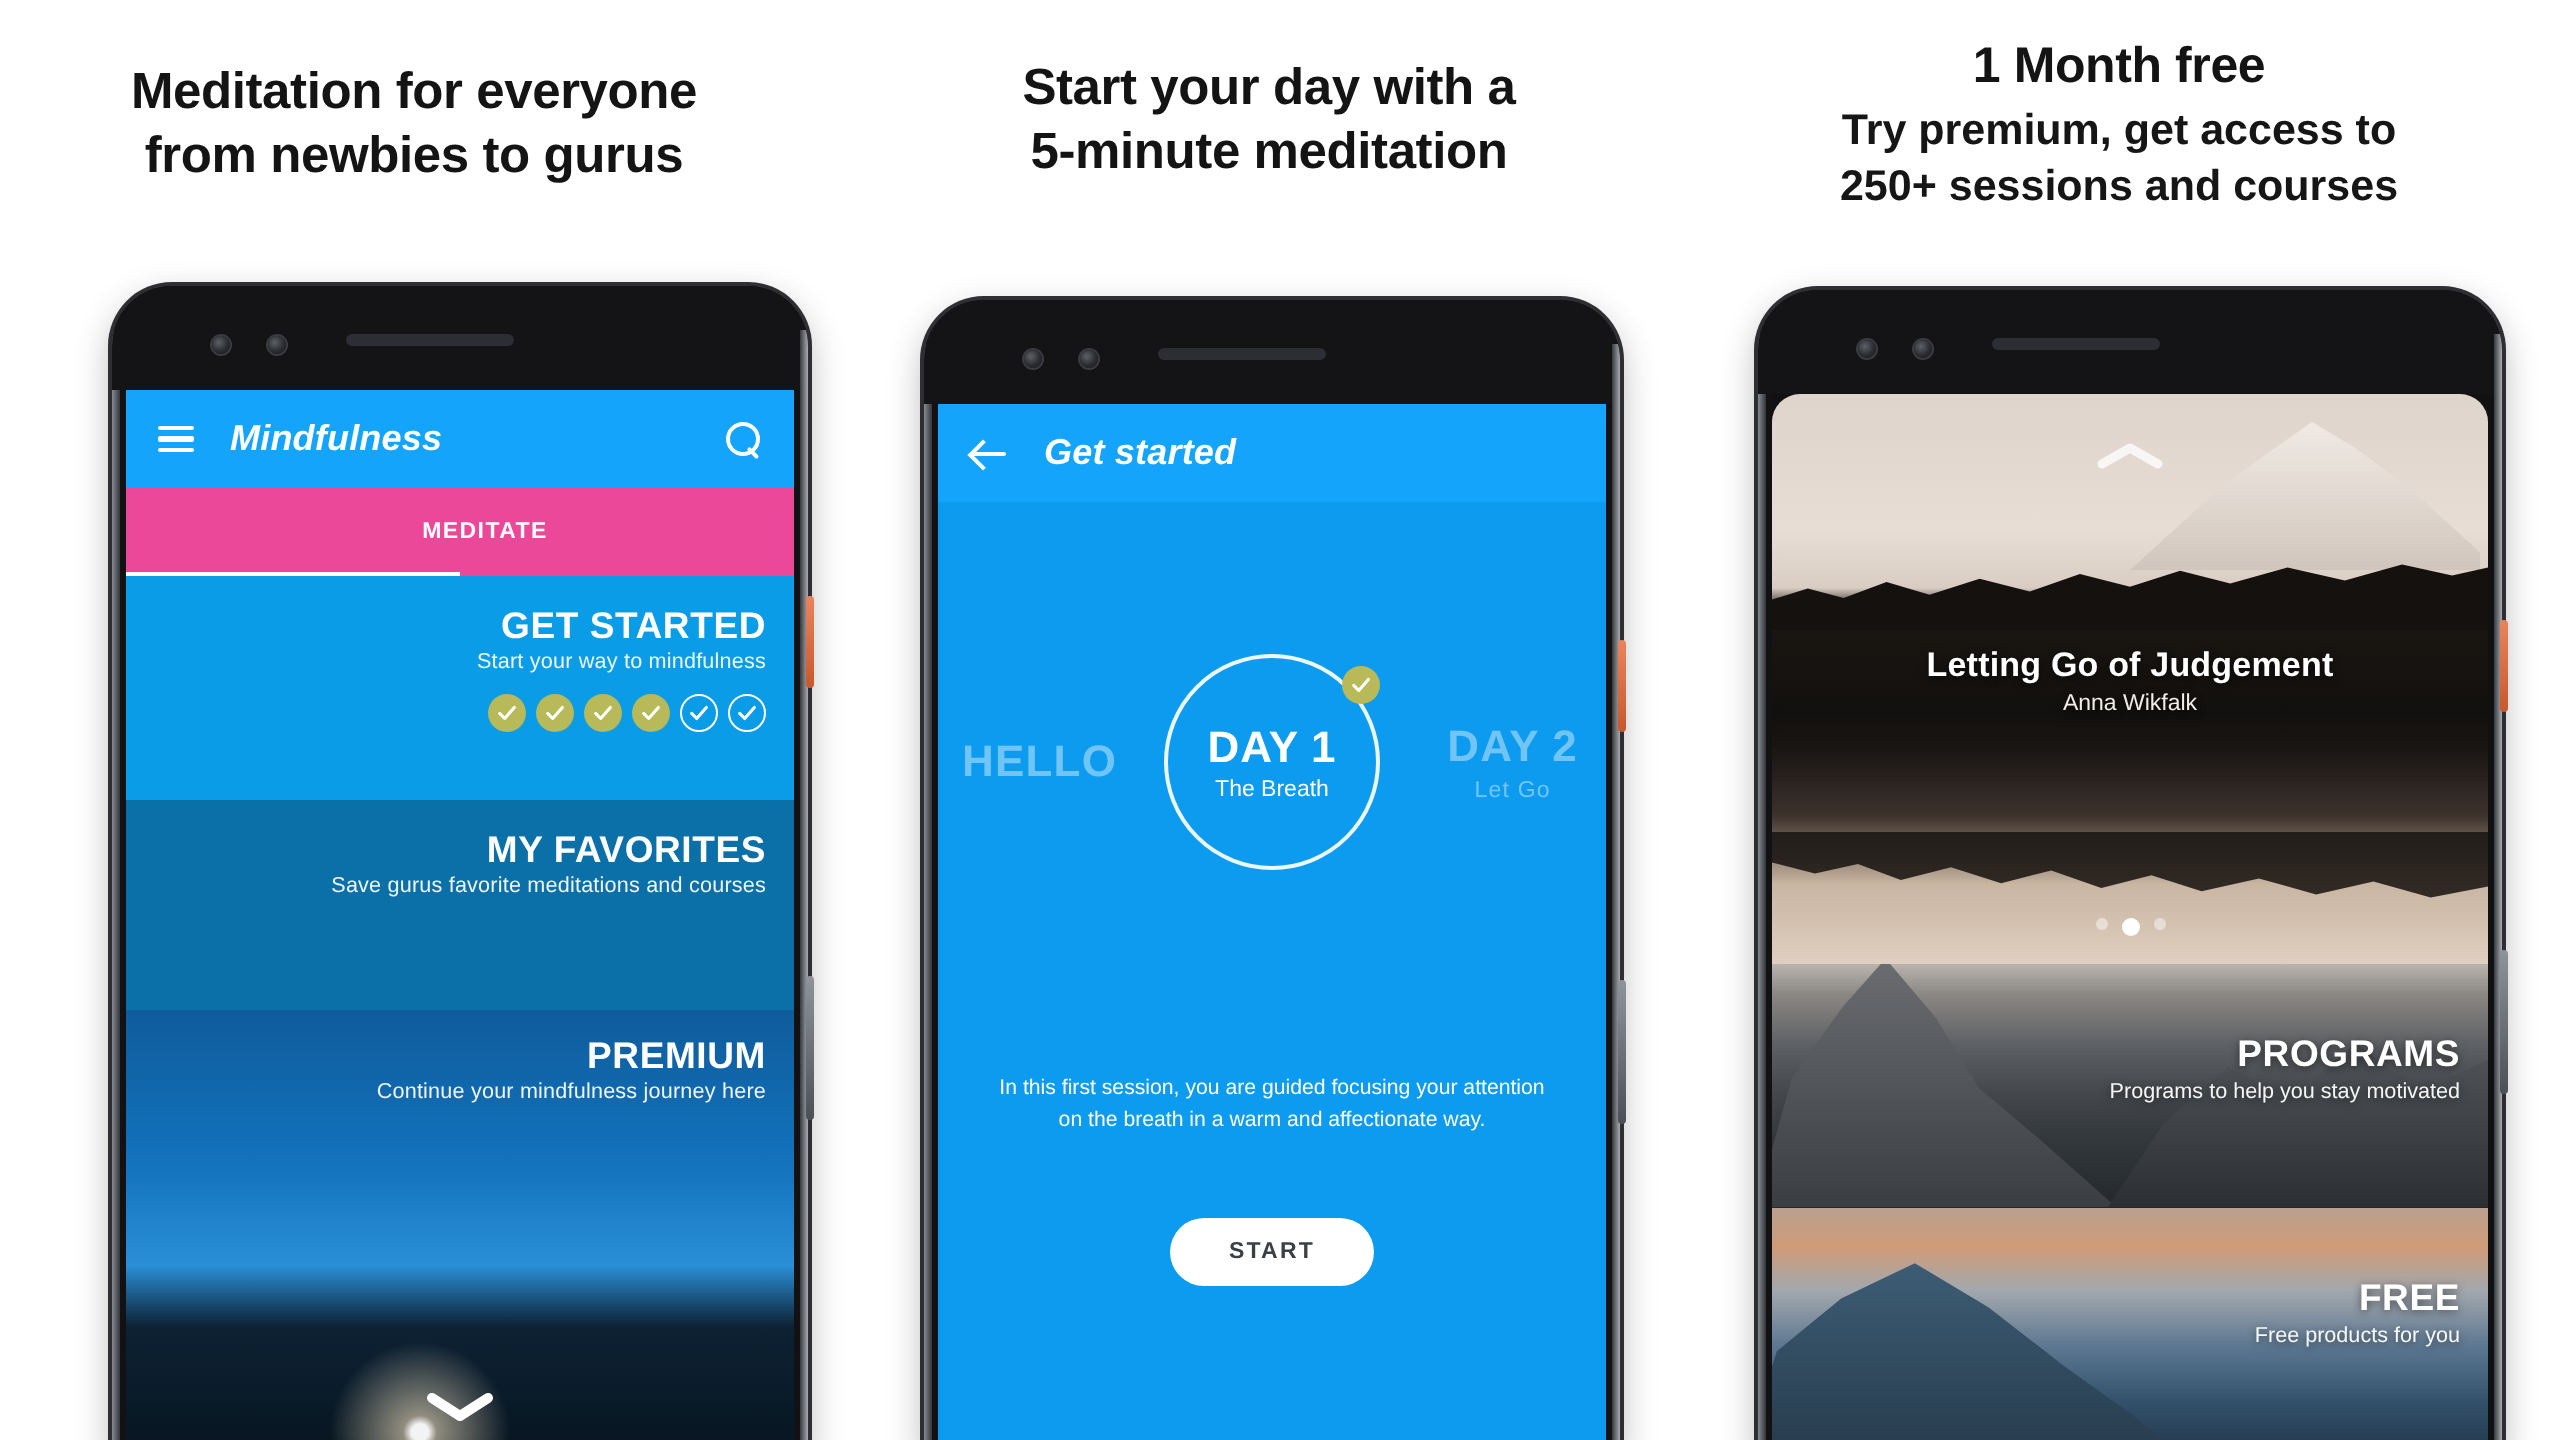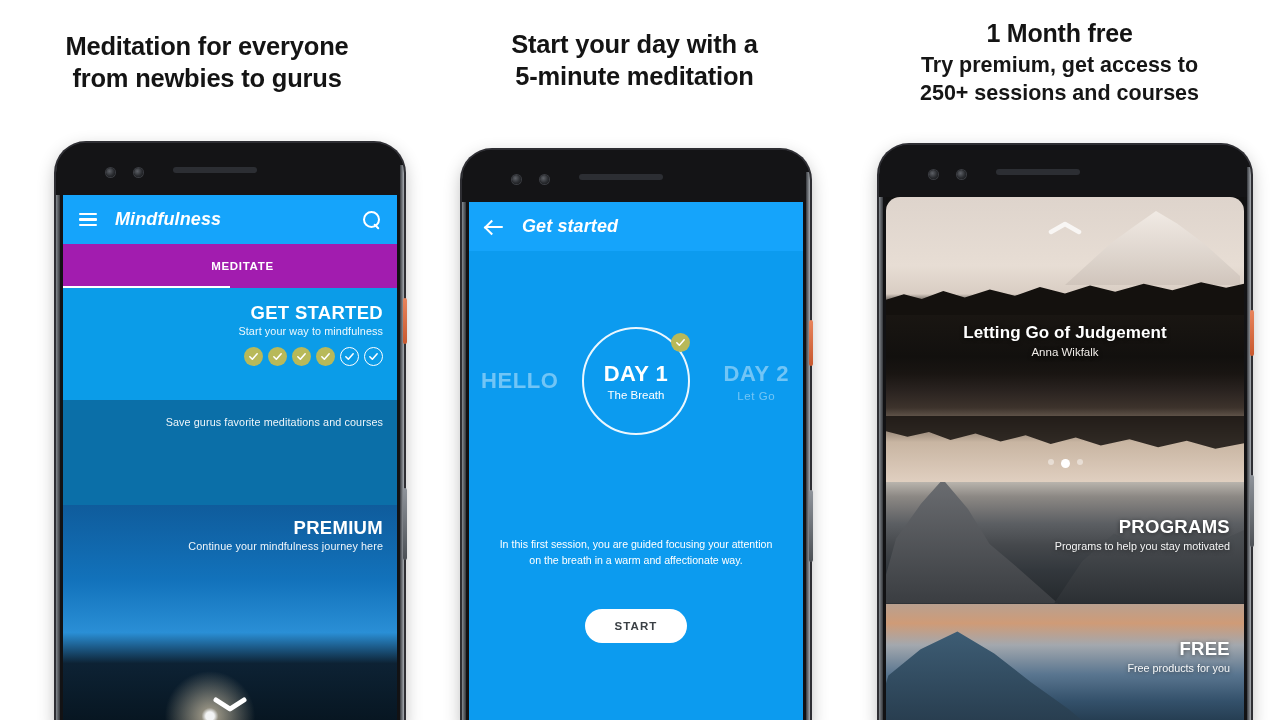--- a/index.html
+++ b/index.html
@@ -75,21 +75,21 @@
       border:2px solid #fff; border-radius:50%; }
   .search-icon::after { content:""; position:absolute; left:11px; top:12px; width:7px; height:2px;
       background:#fff; border-radius:1px; transform: rotate(45deg); transform-origin: left center; }
   .back-arrow { width: 19px; height: 16px; position: relative; }
   .back-arrow::before { content:""; position:absolute; left:0; top:7px; width:18px; height:2.2px;
       background:#fff; border-radius:1px; }
   .back-arrow::after { content:""; position:absolute; left:0.5px; top:3.5px; width:9px; height:9px;
       border-left:2.2px solid #fff; border-bottom:2.2px solid #fff; transform: rotate(45deg); }
 
   
-  .tabs { position: relative; height: 44px; background: #a21caf; display: flex; padding-left: 25px; }
+  .tabs { position: relative; height: 44px; background: #ec4899; display: flex; padding-left: 25px; }
   .tab { flex: 1; display: flex; align-items: center; justify-content: center;
          color: rgba(255,255,255,.92); font-size: 11.5px; letter-spacing: .7px; }
   .tab.active { font-weight: bold; color: #fff; }
   .tab-underline { position: absolute; left: 0; bottom: 0; width: 50%; height: 2.5px; background: #fff; }
 
   
   .rows { position: relative; height: calc(100% - 93px); display: flex; flex-direction: column; }
   .row { position: relative; padding: 14px 14px 0 14px; text-align: right; overflow: hidden; }
   .row-title { color: #fff; font-weight: bold; font-size: 18.5px; letter-spacing: .3px; line-height: 1.15; }
   .row-sub { color: rgba(255,255,255,.93); font-size: 10.8px; margin-top: 2px; letter-spacing: .1px; }
@@ -251,20 +251,21 @@
                 <span class="chk todo">
                   <svg viewBox="0 0 24 24">
                       <path d="M4 12.5 L9.5 18 L20 6" fill="none" stroke="#fff" stroke-width="3.4" stroke-linecap="round" stroke-linejoin="round"></path>
                     </svg>
                 </span>
               </div>
             </div>
 
 
             <div class="row" style="background:#0B6FA8; height:105px;">
+              <div class="row-title">MY FAVORITES</div>
               <div class="row-sub">Save gurus favorite meditations and courses</div>
             </div>
 
             <div class="row row-premium">
               <div class="row-title">PREMIUM</div>
               <div class="row-sub">Continue your mindfulness journey here</div>
               <div class="chev-down">
                 <svg width="34" height="15" viewBox="0 0 34 15">
                   <path d="M3 3 L17 12 L31 3" fill="none" stroke="#fff" stroke-width="5" stroke-linecap="round" stroke-linejoin="round"></path>
                 </svg>

